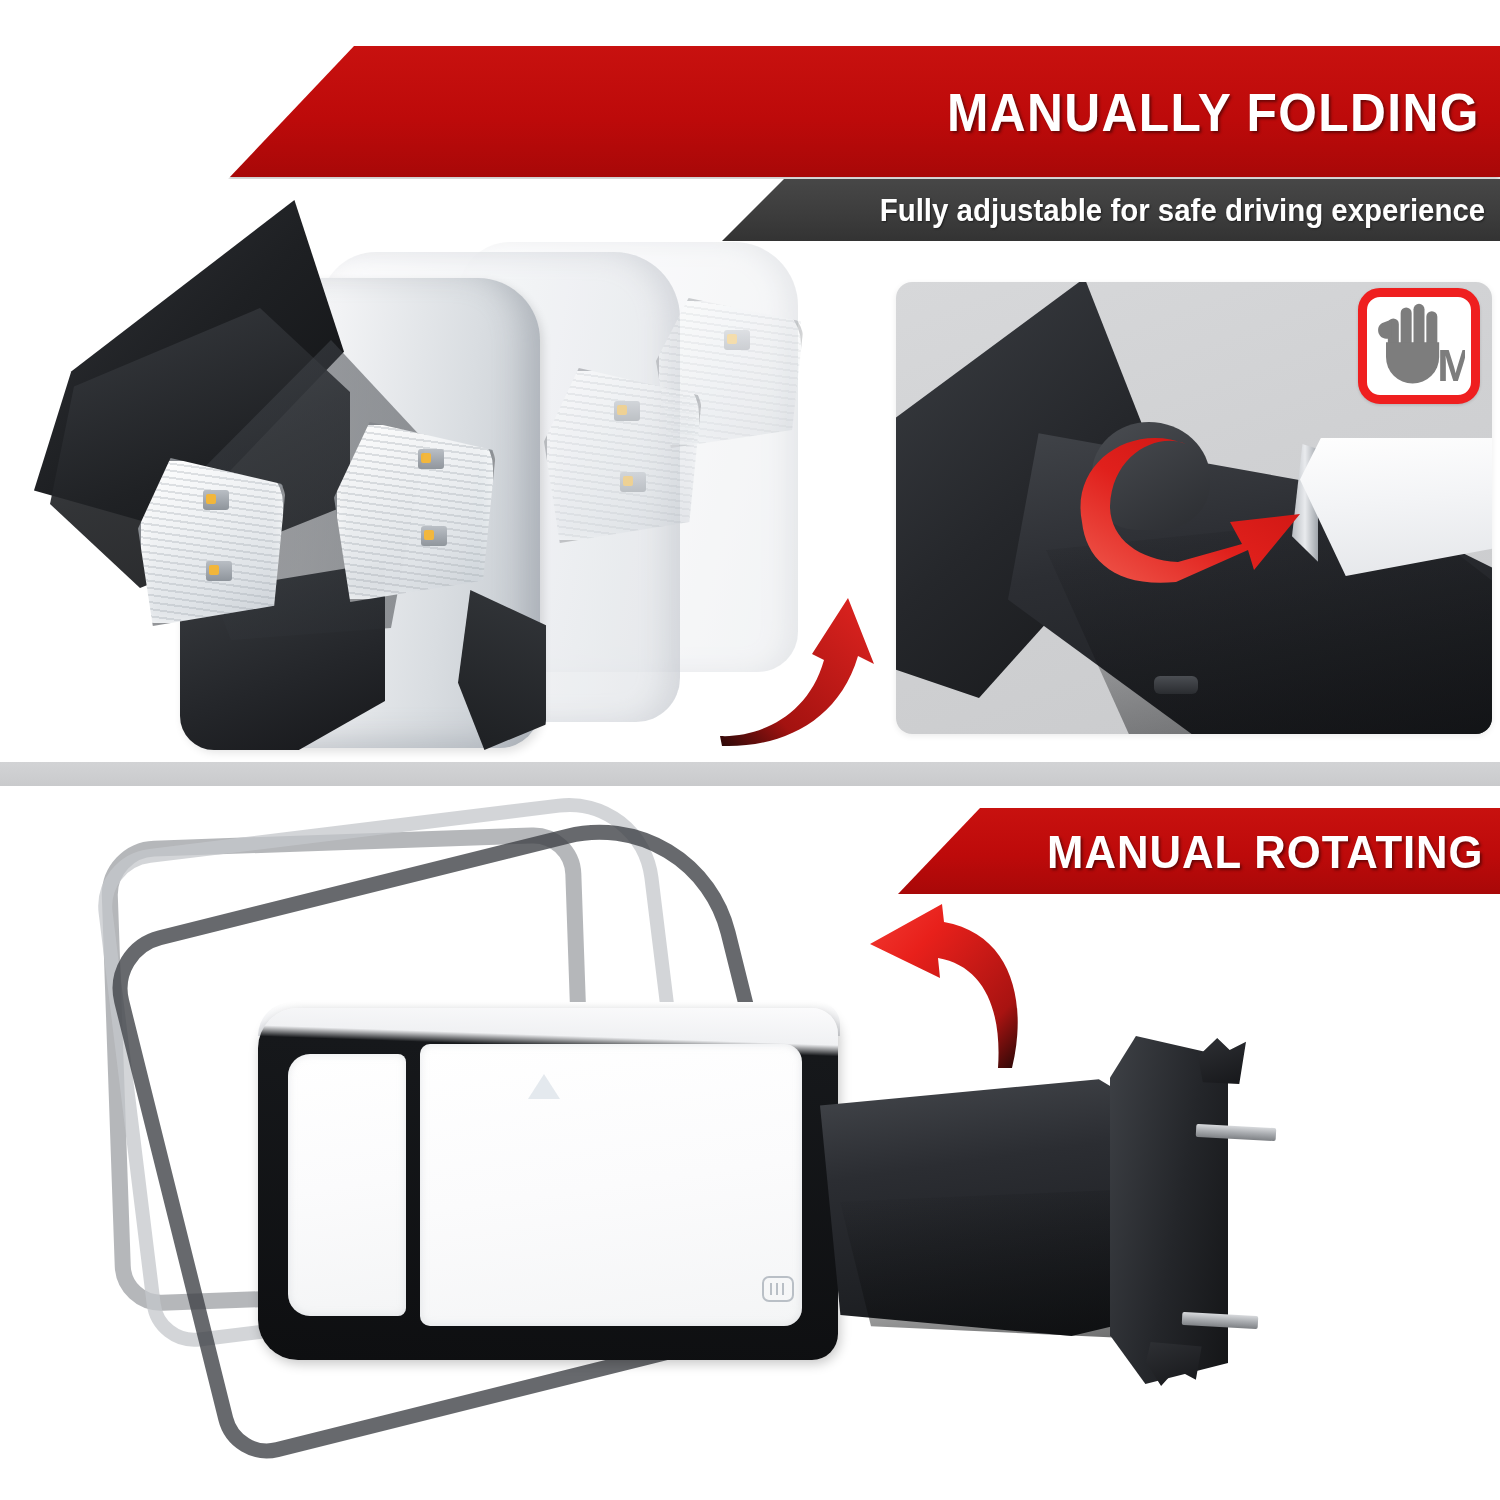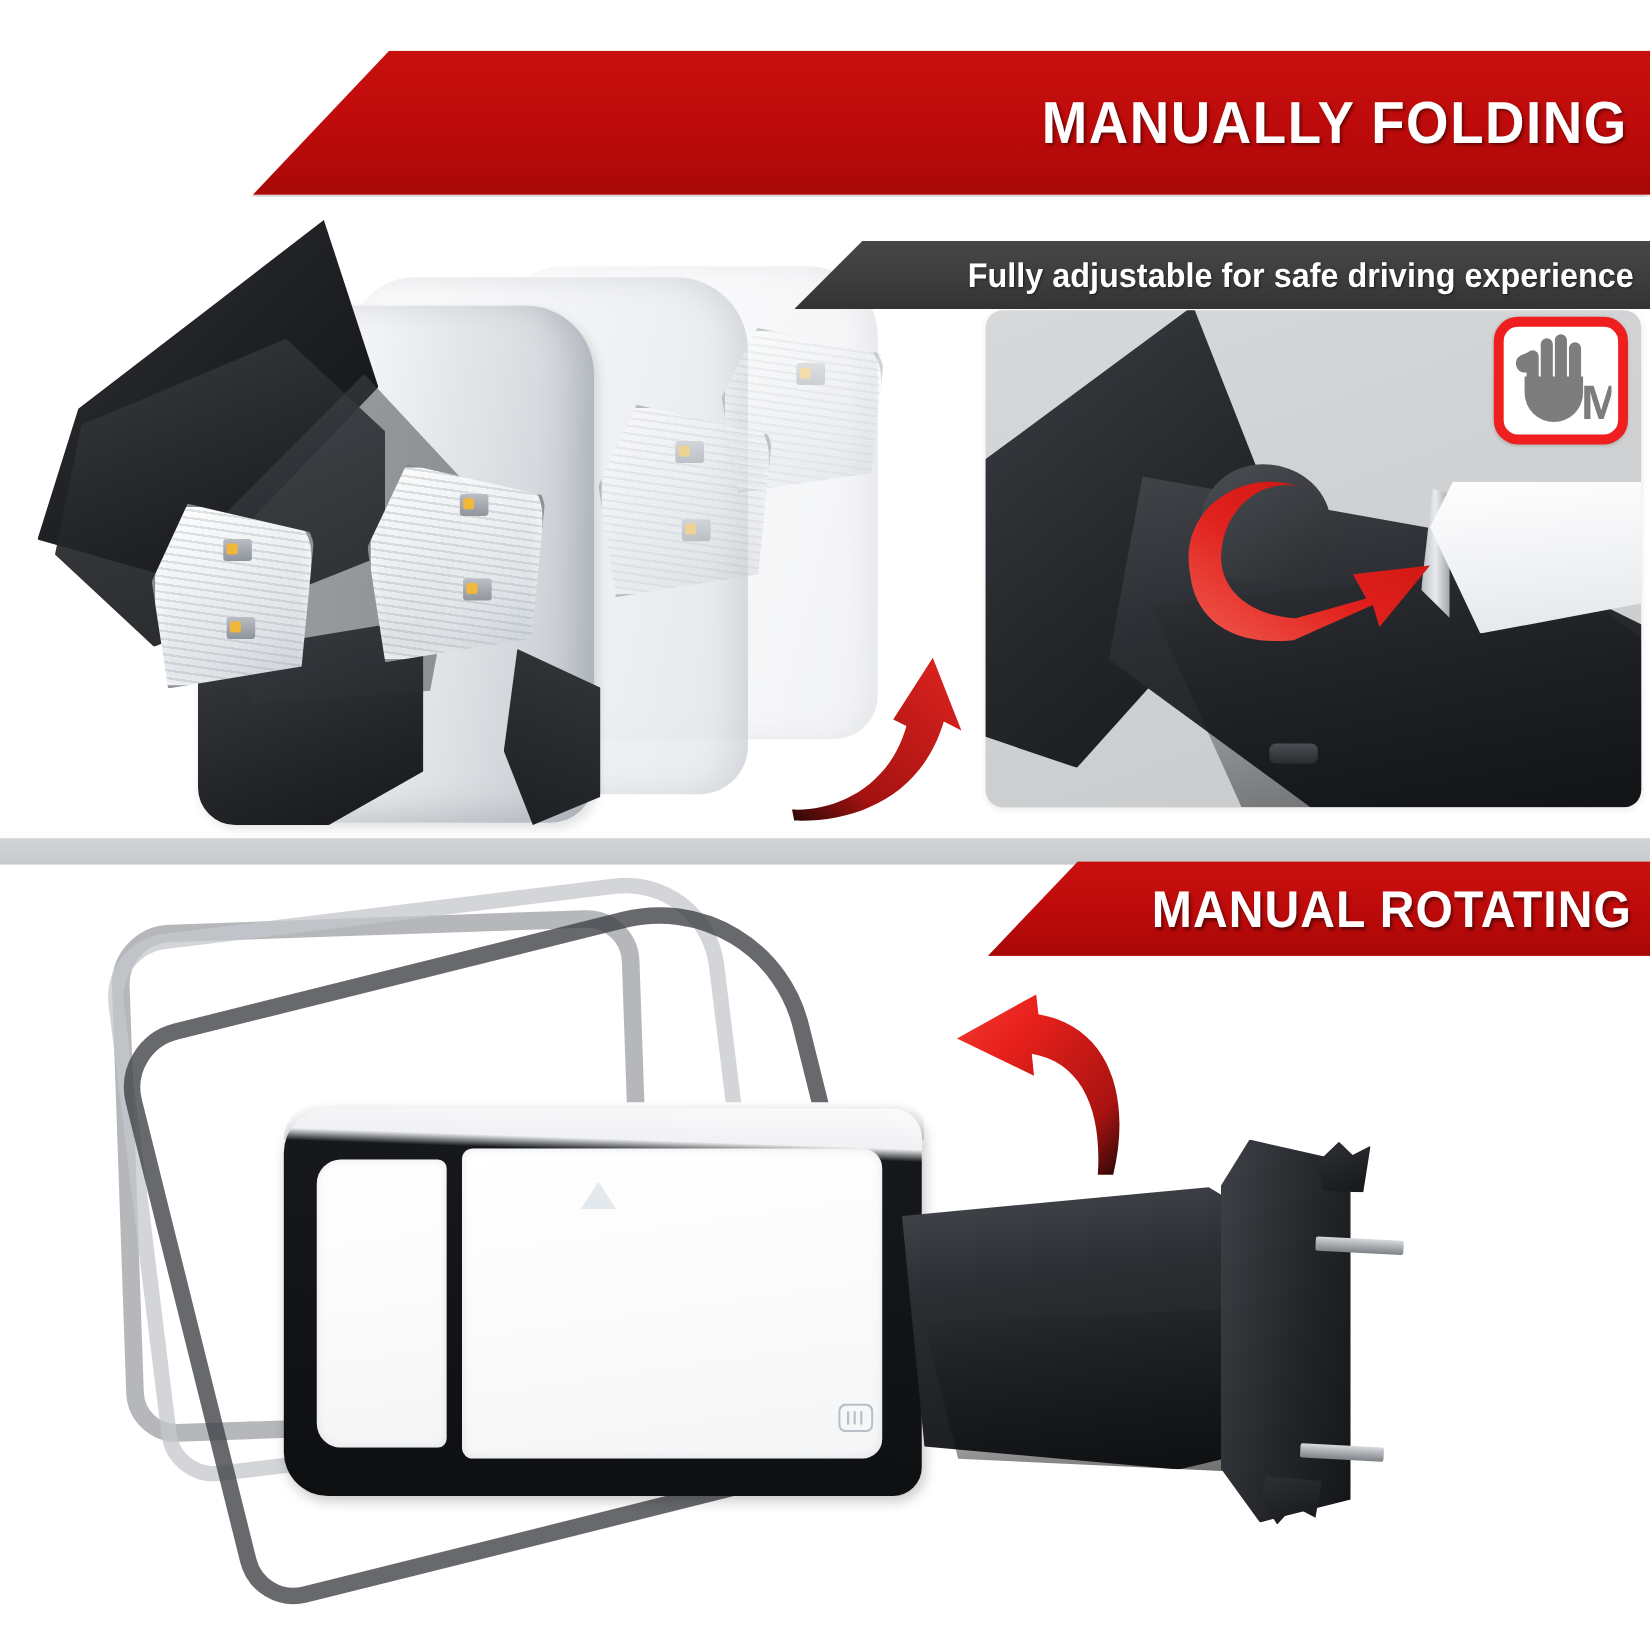--- a/index.html
+++ b/index.html
@@ -21,39 +21,38 @@
     box-shadow:0 3px 5px rgba(0,0,0,0.22);
   }
   #banner-folding .banner-text {
     font-size:54px; font-weight:bold; letter-spacing:1.5px;
     padding-right:22px; line-height:1;
     text-shadow:2px 2px 3px rgba(0,0,0,0.45);
     transform:scaleX(0.92); transform-origin:right center;
   }
 
   #banner-rotating {
-    left:898px; top:783px; width:602px; height:86px;
+    left:898px; top:808px; width:602px; height:86px;
     clip-path:polygon(82px 0, 602px 0, 602px 86px, 0 86px);
     box-shadow:0 3px 5px rgba(0,0,0,0.22);
   }
   #banner-rotating .banner-text {
     font-size:47px; font-weight:bold; letter-spacing:1px;
     padding-right:18px; line-height:1;
     text-shadow:2px 2px 3px rgba(0,0,0,0.45);
     transform:scaleX(0.93); transform-origin:right center;
   }
 
   
   #banner-subtitle {
     position:absolute; left:722px; top:179px; width:778px; height:62px;
     background:linear-gradient(180deg,#474747 0%, #3c3c3c 60%, #333333 100%);
     clip-path:polygon(62px 0, 778px 0, 778px 62px, 0 62px);
     color:#ffffff; display:flex; align-items:center; justify-content:flex-end;
     box-shadow:0 3px 4px rgba(0,0,0,0.2);
-    margin-top:40px;
   }
   #banner-subtitle .banner-text {
     font-size:31px; font-weight:bold; padding-right:16px; line-height:1;
     text-shadow:1px 1px 2px rgba(0,0,0,0.5);
     transform:scaleX(0.95); transform-origin:right center;
   }
 
   
   #photo-folding { position:absolute; left:20px; top:190px; width:850px; height:570px; }
 

